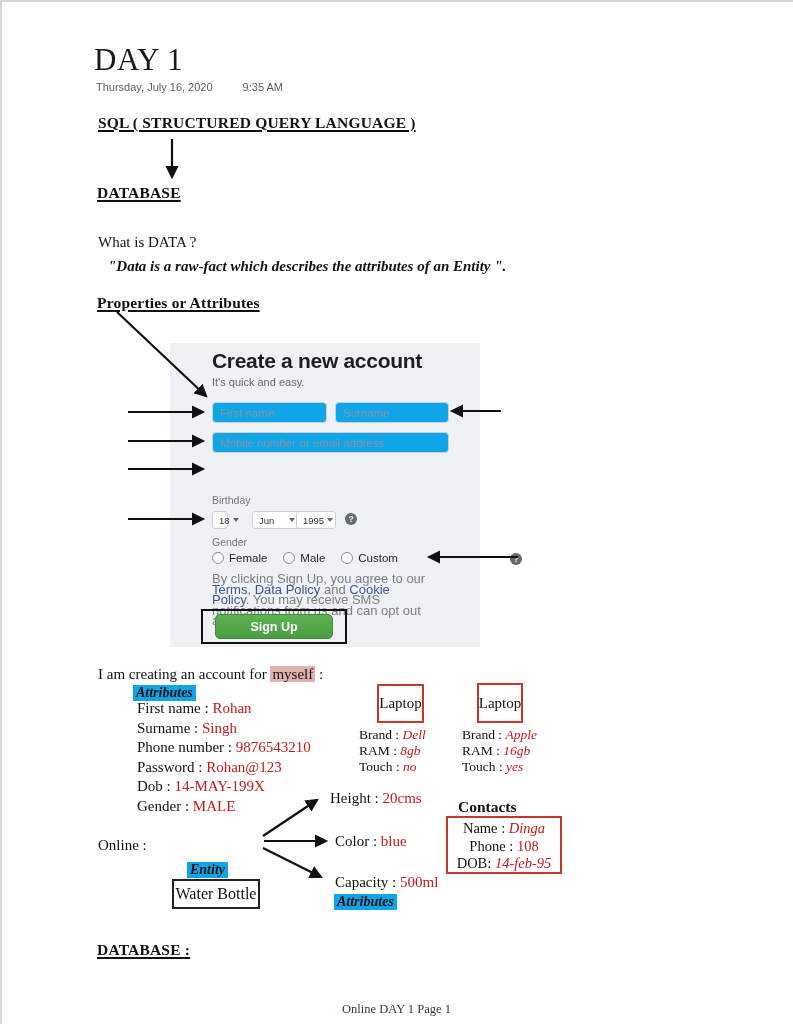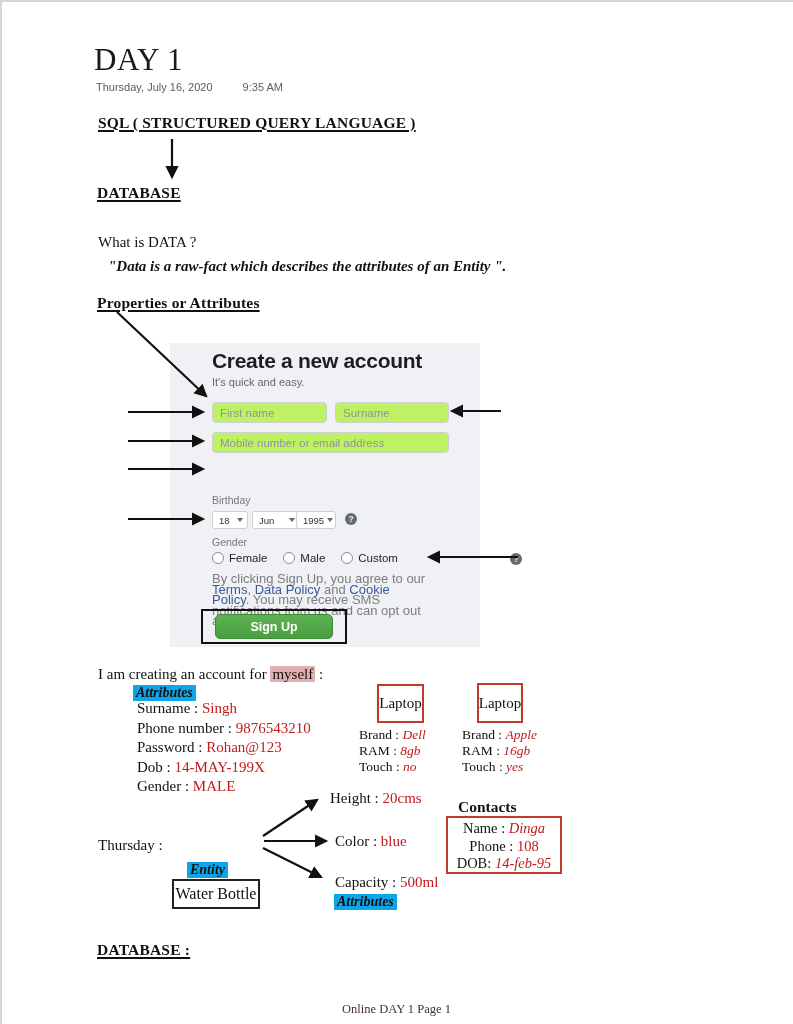--- a/index.html
+++ b/index.html
@@ -14,21 +14,21 @@
   .h-ul{font-weight:bold;font-size:15.5px;text-decoration:underline;
         text-decoration-thickness:1.5px;text-underline-offset:2px;letter-spacing:0.2px;}
   .plain15{font-size:15px;}
   .quote{font-size:15px;font-weight:bold;font-style:italic;}
   
   .fb-panel{left:170px;top:343px;width:310px;height:304px;background:#f0f1f4;
             font-family:"Liberation Sans",sans-serif;}
   .fb-title{position:absolute;left:42px;top:6px;font-size:21px;font-weight:bold;color:#1c1e21;letter-spacing:-0.3px;}
   .fb-sub{position:absolute;left:42px;top:33px;font-size:11px;color:#66676b;}
   .fb-input{position:absolute;height:21px;border:1px solid #ccd0d5;border-radius:4px;
-            background:#bef264;font-family:"Liberation Sans",sans-serif;font-size:11.5px;
+            background:#0ea5e9;font-family:"Liberation Sans",sans-serif;font-size:11.5px;
             color:#1c1e21;padding:0 0 0 7px;box-sizing:border-box;outline:none;}
   .fb-input::placeholder{color:#8f939a;}
   .fb-label{position:absolute;font-size:10.5px;color:#75777a;}
   .fb-select{position:absolute;height:18px;border:1px solid #ccd0d5;border-radius:3px;background:#fff;
              display:flex;align-items:center;justify-content:space-between;
              padding:0 4px 0 6px;box-sizing:border-box;font-size:9.5px;color:#333;}
   .chev{width:0;height:0;border-left:3px solid transparent;border-right:3px solid transparent;
         border-top:4px solid #606770;margin-left:3px;}
   .help{position:absolute;width:12px;height:12px;border-radius:50%;background:#646b73;color:#f0f1f4;
         font-size:8.5px;font-weight:bold;display:flex;align-items:center;justify-content:center;}
@@ -99,21 +99,21 @@
 
   <div class="abs fb-panel">
     <div class="fb-title">Create a new account</div>
     <div class="fb-sub">It's quick and easy.</div>
 
     <input class="fb-input" style="left: 42px; top: 59px; width: 115px;" placeholder="First name">
     <input class="fb-input" style="left: 165px; top: 59px; width: 114px;" placeholder="Surname">
     <input class="fb-input" style="left: 42px; top: 89px; width: 237px;" placeholder="Mobile number or email address">
 
     <div class="fb-label" style="left:42px;top:151px;">Birthday</div>
-    <div class="fb-select" style="left:42px;top:168px;width:36px;text-align:right;">
+    <div class="fb-select" style="left:42px;top:168px;width:16px;text-align:right;">
       <span>18</span>
       <span class="chev"></span>
     </div>
     <div class="fb-select" style="left:82px;top:168px;width:48px;">
       <span>Jun</span>
       <span class="chev"></span>
     </div>
     <div class="fb-select" style="left:126px;top:168px;width:40px;">
       <span>1995</span>
       <span class="chev"></span>
@@ -145,20 +145,21 @@
       <div class="signup-btn">Sign Up</div>
     </div>
   </div>
 
   <div class="abs plain15" style="left:98px;top:666px;">
     <span>I am creating an account for </span><span class="hl">myself</span><span> :</span>
   </div>
   <div class="abs tag" style="left:133px;top:685px;">Attributes</div>
 
   <div class="abs note-rows" style="left:137px;top:699px;">
+    <div><span>First name : </span><span class="red">Rohan</span></div>
     <div><span>Surname : </span><span class="red">Singh</span></div>
     <div><span>Phone number : </span><span class="red">9876543210</span></div>
     <div><span>Password : </span><span class="red">Rohan@123</span></div>
     <div><span>Dob : </span><span class="red">14-MAY-199X</span></div>
     <div><span>Gender : </span><span class="red">MALE</span></div>
   </div>
 
   <div class="abs red-box" style="left:377px;top:684px;width:47px;height:39px;">Laptop</div>
   <div class="abs small-rows" style="left:359px;top:727px;">
     <div><span>Brand : </span><span class="red ital">Dell</span></div>
@@ -166,21 +167,21 @@
     <div><span>Touch : </span><span class="red ital">no</span></div>
   </div>
 
   <div class="abs red-box" style="left:477px;top:683px;width:46px;height:40px;">Laptop</div>
   <div class="abs small-rows" style="left:462px;top:727px;">
     <div><span>Brand : </span><span class="red ital">Apple</span></div>
     <div><span>RAM : </span><span class="red ital">16gb</span></div>
     <div><span>Touch : </span><span class="red ital">yes</span></div>
   </div>
 
-  <div class="abs plain15" style="left:98px;top:837px;">Thursday :</div>
+  <div class="abs plain15" style="left:98px;top:837px;">Online :</div>
   <div class="abs black-box" style="left:172px;top:879px;width:88px;height:30px;">Water Bottle</div>
   <div class="abs tag" style="left:187px;top:862px;">Entity</div>
 
   <div class="abs plain15" style="left:330px;top:790px;">
     <span>Height : </span><span class="red">20cms</span>
   </div>
   <div class="abs plain15" style="left:335px;top:833px;">
     <span>Color : </span><span class="red">blue</span>
   </div>
   <div class="abs plain15" style="left:335px;top:874px;">

